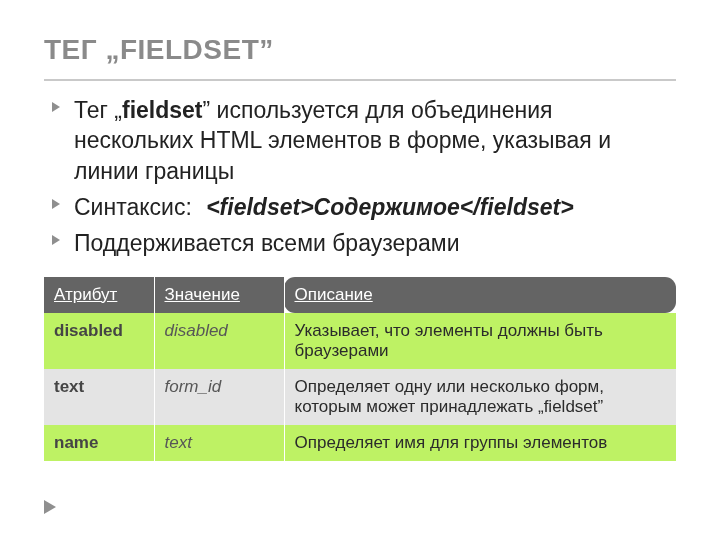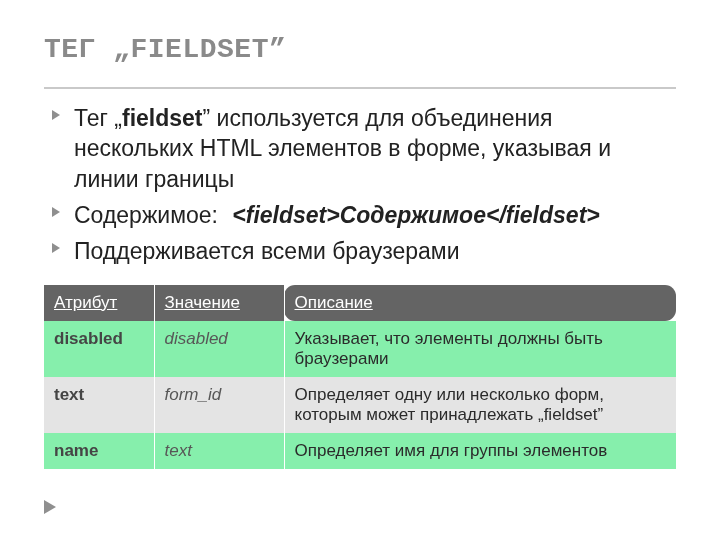--- a/index.html
+++ b/index.html
@@ -8,27 +8,27 @@
     height: 540px;
     background: #ffffff;
     font-family: Arial, "Helvetica Neue", Helvetica, sans-serif;
     color: #2b2b2b;
     overflow: hidden;
   }
   .slide {
     padding: 34px 44px 0 44px;
   }
   h1.title {
-    font-family: Liberation Mono, monospace;
+    font-family: Liberation Sans, sans-serif;
     font-weight: bold;
     font-size: 28px;
     letter-spacing: 0.5px;
     color: #8a8a8a;
     border-bottom: 2px solid #c9c9c9;
-    padding-bottom: 22px;
+    padding-bottom: 13px;
     margin-bottom: 14px;
   }
   ul.bullets {
     list-style: none;
     margin: 0 0 18px 4px;
   }
   ul.bullets > li {
     position: relative;
     padding-left: 26px;
     font-size: 23px;
@@ -66,21 +66,21 @@
     border-right: 1px solid #fff;
     text-decoration: underline;
   }
   table.attr th:last-child { border-right: none; border-radius: 11px; }
   table.attr td {
     padding: 8px 10px;
     vertical-align: top;
     border-right: 1px solid #fff;
   }
   table.attr td:last-child { border-right: none; }
-  table.attr tr.row-even td { background: #86efac; }
+  table.attr tr.row-even td { background: #bef264; }
   table.attr tr.row-odd  td { background: #e4e4e4; }
   .attr-name { font-weight: bold; color: #454545; font-style: normal; }
   .attr-val  { font-style: italic; color: #575757; }
   .nav-arrow {
     position: absolute;
     left: 44px;
     bottom: 26px;
     width: 0;
     height: 0;
     border-top: 7px solid transparent;
@@ -93,21 +93,21 @@
 
 <div class="slide">
 
   <h1 class="title">ТЕГ „FIELDSET”</h1>
 
   <ul class="bullets">
     <li>
       <span>Тег „</span><span class="b1-bold">fieldset</span><span>” используется для объединения нескольких HTML элементов в форме, указывая и линии границы</span>
     </li>
     <li>
-      <span>Содержимое: </span><span class="syntax-italic">&lt;fieldset&gt;Содержимое&lt;/fieldset&gt;</span>
+      <span>Синтаксис: </span><span class="syntax-italic">&lt;fieldset&gt;Содержимое&lt;/fieldset&gt;</span>
     </li>
     <li>
       <span>Поддерживается всеми браузерами</span>
     </li>
   </ul>
 
   <table class="attr">
     <colgroup>
         <col class="c1">
         <col class="c2">

